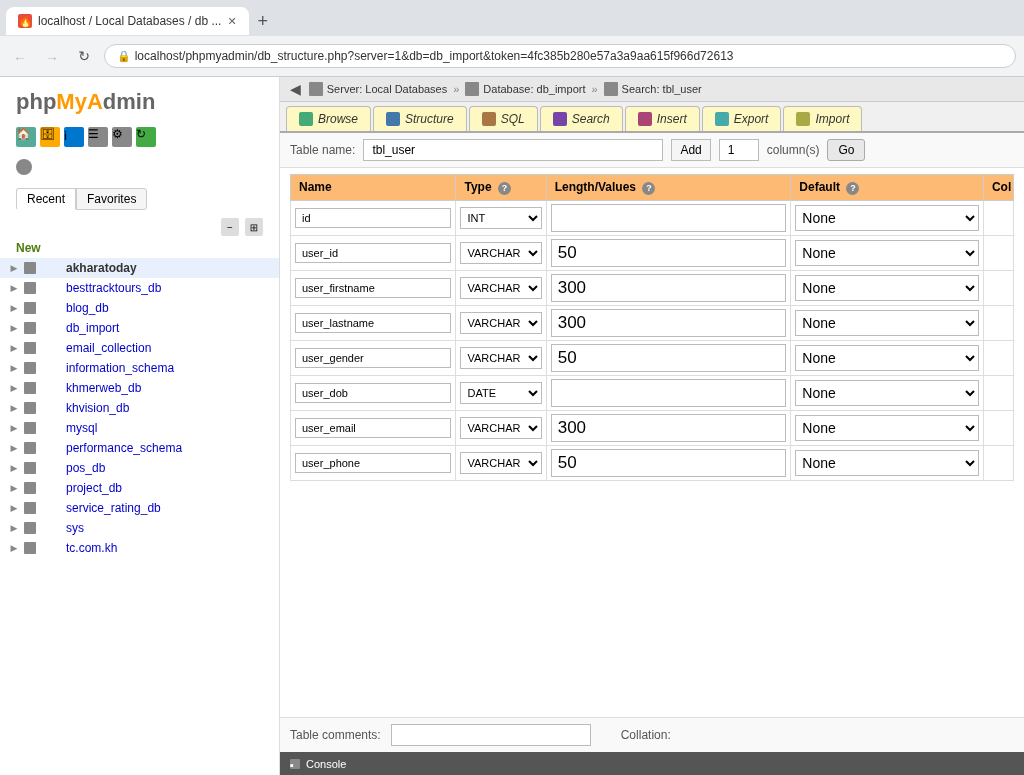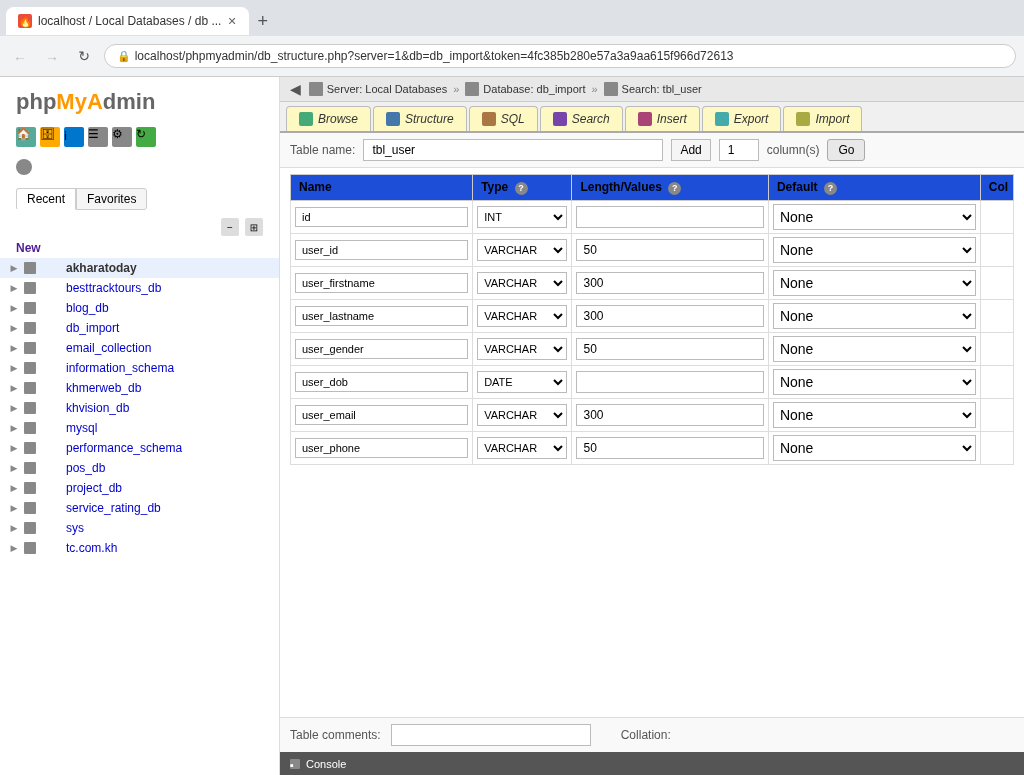--- a/index.html
+++ b/index.html
@@ -43,21 +43,21 @@
     .sidebar-tab { padding: 3px 10px; font-size: 12px; cursor: pointer; border: 1px solid #ccc; background: #f5f5f5; }
     .sidebar-tab.active { background: #fff; border-bottom: 1px solid #fff; }
     .sidebar-tab:first-child { border-radius: 3px 0 0 3px; }
     .sidebar-tab:last-child { border-radius: 0 3px 3px 0; }
 
     .sidebar-controls { display: flex; align-items: center; justify-content: flex-end; padding: 2px 16px; gap: 6px; }
     .ctrl-btn { width: 18px; height: 18px; background: #ddd; border-radius: 2px; display: flex; align-items: center; justify-content: center; font-size: 10px; cursor: pointer; }
 
     .db-list { padding: 0; }
     .db-item { display: flex; align-items: center; padding: 3px 16px 3px 8px; cursor: pointer; gap: 4px; }
-    .db-item.new-item { font-weight: bold; color: #4c1d95; padding-left: 16px; }
+    .db-item.new-item { font-weight: bold; color: #4d7c0f; padding-left: 16px; }
     .expand-btn { width: 12px; height: 12px; display: inline-flex; align-items: center; justify-content: center; font-size: 9px; color: #888; flex-shrink: 0; }
     .db-icon { width: 14px; height: 14px; background: #fa0; border-radius: 1px; flex-shrink: 0; }
     .db-icon.small { width: 12px; height: 12px; background: #888; }
     .db-name { font-size: 12px; color: #00c; text-decoration: none; margin-left: 26px; }
     .db-item.highlighted .db-name { color: #333; font-weight: bold; }
     .db-item.highlighted { background: #e8f0fe; }
 
     
     .content { flex: 1; display: flex; flex-direction: column; overflow: hidden; }
     
@@ -84,26 +84,26 @@
     .tn-label { font-size: 12px; color: #555; }
     .tn-input { border: 1px solid #bbb; padding: 3px 8px; font-size: 12px; width: 300px; }
     .tn-add { border: 1px solid #bbb; padding: 3px 8px; font-size: 12px; background: #f5f5f5; }
     .tn-num { border: 1px solid #bbb; padding: 3px 8px; font-size: 12px; width: 40px; }
     .tn-cols { font-size: 12px; color: #555; }
     .tn-go { border: 1px solid #aaa; padding: 3px 10px; font-size: 12px; background: #e8e8e8; cursor: pointer; border-radius: 3px; }
 
     
     .structure-area { overflow-y: auto; flex: 1; padding: 6px 10px; }
     .struct-table { width: 100%; border-collapse: collapse; }
-    .struct-table th { background: #1d4ed8; border: 1px solid #ccc; padding: 5px 8px; text-align: left; font-size: 12px; white-space: nowrap; }
+    .struct-table th { background: #fdba74; border: 1px solid #ccc; padding: 5px 8px; text-align: left; font-size: 12px; white-space: nowrap; }
     .th-help { display: inline-flex; align-items: center; justify-content: center; width: 13px; height: 13px; background: #888; border-radius: 50%; color: #fff; font-size: 9px; margin-left: 3px; cursor: pointer; }
     .struct-table td { border: 1px solid #ddd; padding: 3px 4px; vertical-align: middle; }
     .field-input { width: 100%; border: 1px solid #bbb; padding: 3px 6px; font-size: 11px; }
     .type-select { width: 100%; border: 1px solid #bbb; padding: 3px 2px; font-size: 11px; background: #fff; }
-    .len-input { width: 100%; border: 1px solid #bbb; padding: 3px 6px; font-size: 12px; }
+    .len-input { width: 100%; border: 1px solid #bbb; padding: 3px 6px; font-size: 17px; }
     .default-select { width: 100%; border: 1px solid #bbb; padding: 3px 2px; font-size: 14px; background: #fff; }
     .col-header { max-width: 30px; overflow: hidden; font-size: 11px; }
 
     
     .bottom-row { display: flex; align-items: center; padding: 6px 10px; gap: 10px; border-top: 1px solid #ddd; background: #f9f9f9; }
     .bottom-label { font-size: 12px; color: #555; }
     .bottom-input { border: 1px solid #bbb; padding: 3px 8px; font-size: 12px; width: 200px; }
 
     
     .console-bar { background: #555; color: #fff; padding: 3px 10px; font-size: 11px; display: flex; align-items: center; gap: 6px; height: 24px; }

